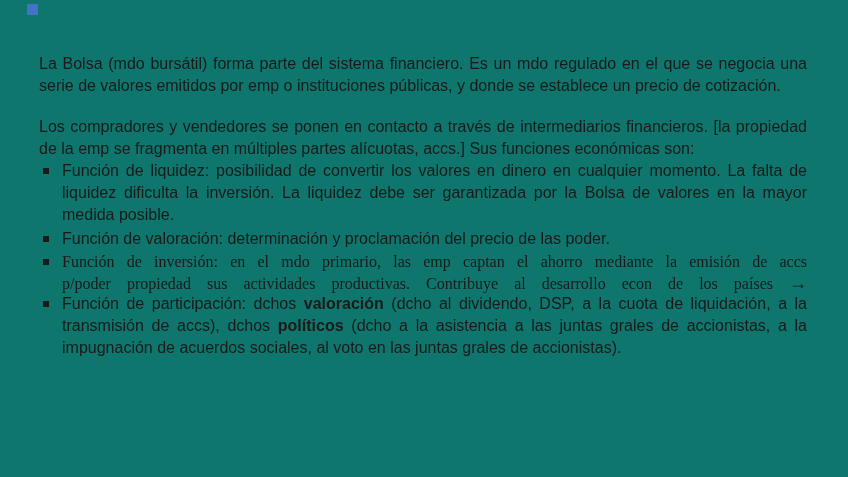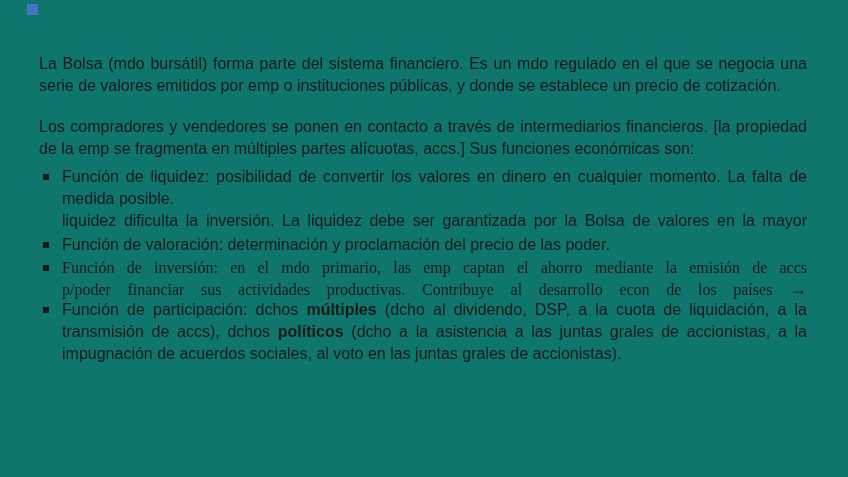--- a/index.html
+++ b/index.html
@@ -22,21 +22,21 @@
     background: #4472C4;
   }
   .content {
     position: absolute;
     left: 39px;
     top: 53px;
     width: 768px;
   }
   .para { margin: 0; }
   .para-2 { margin-top: 19px; }
-  .bullet-list { margin-top: 6px; }
+  .bullet-list { }
   .ln {
     line-height: 22px;
     white-space: nowrap;
   }
   .j {
     text-align: justify;
     text-align-last: justify;
     text-justify: inter-word;
   }
   .bullet-item {
@@ -77,38 +77,38 @@
     <div class="para para-2">
       <div class="ln j">Los compradores y vendedores se ponen en contacto a través de intermediarios financieros. [la propiedad</div>
       <div class="ln">de la emp se fragmenta en múltiples partes alícuotas, accs.] Sus funciones económicas son:</div>
     </div>
 
     <div class="bullet-list">
 
       <div class="bullet-item bullet-item-1">
         <span class="bullet-marker"></span>
         <div class="ln j">Función de liquidez: posibilidad de convertir los valores en dinero en cualquier momento. La falta de</div>
+        <div class="ln j">liquidez dificulta la inversión. La liquidez debe ser garantizada por la Bolsa de valores en la mayor</div>
         <div class="ln">medida posible.</div>
-        <div class="ln j">liquidez dificulta la inversión. La liquidez debe ser garantizada por la Bolsa de valores en la mayor</div>
       </div>
 
       <div class="bullet-item bullet-item-2">
         <span class="bullet-marker"></span>
         <div class="ln">Función de valoración: determinación y proclamación del precio de las poder.</div>
       </div>
 
       <div class="bullet-item bullet-item-3">
         <span class="bullet-marker"></span>
         <div class="ln j">Función de inversión: en el mdo primario, las emp captan el ahorro mediante la emisión de accs</div>
-        <div class="ln j"><span>p/poder financiar sus actividades productivas. Contribuye al desarrollo econ de los países</span> <span class="arrow">→</span></div>
+        <div class="ln j"><span>p/poder propiedad sus actividades productivas. Contribuye al desarrollo econ de los países</span> <span class="arrow">→</span></div>
       </div>
 
       <div class="bullet-item bullet-item-4">
         <span class="bullet-marker"></span>
-        <div class="ln j"><span>Función de participación: dchos </span><span class="bold">múltiples</span><span> (dcho al dividendo, DSP, a la cuota de liquidación, a la</span></div>
+        <div class="ln j"><span>Función de participación: dchos </span><span class="bold">valoración</span><span> (dcho al dividendo, DSP, a la cuota de liquidación, a la</span></div>
         <div class="ln j"><span>transmisión de accs), dchos </span><span class="bold">políticos</span><span> (dcho a la asistencia a las juntas grales de accionistas, a la</span></div>
         <div class="ln">impugnación de acuerdos sociales, al voto en las juntas grales de accionistas).</div>
       </div>
 
     </div>
 
   </div>
 
 </div>
 

